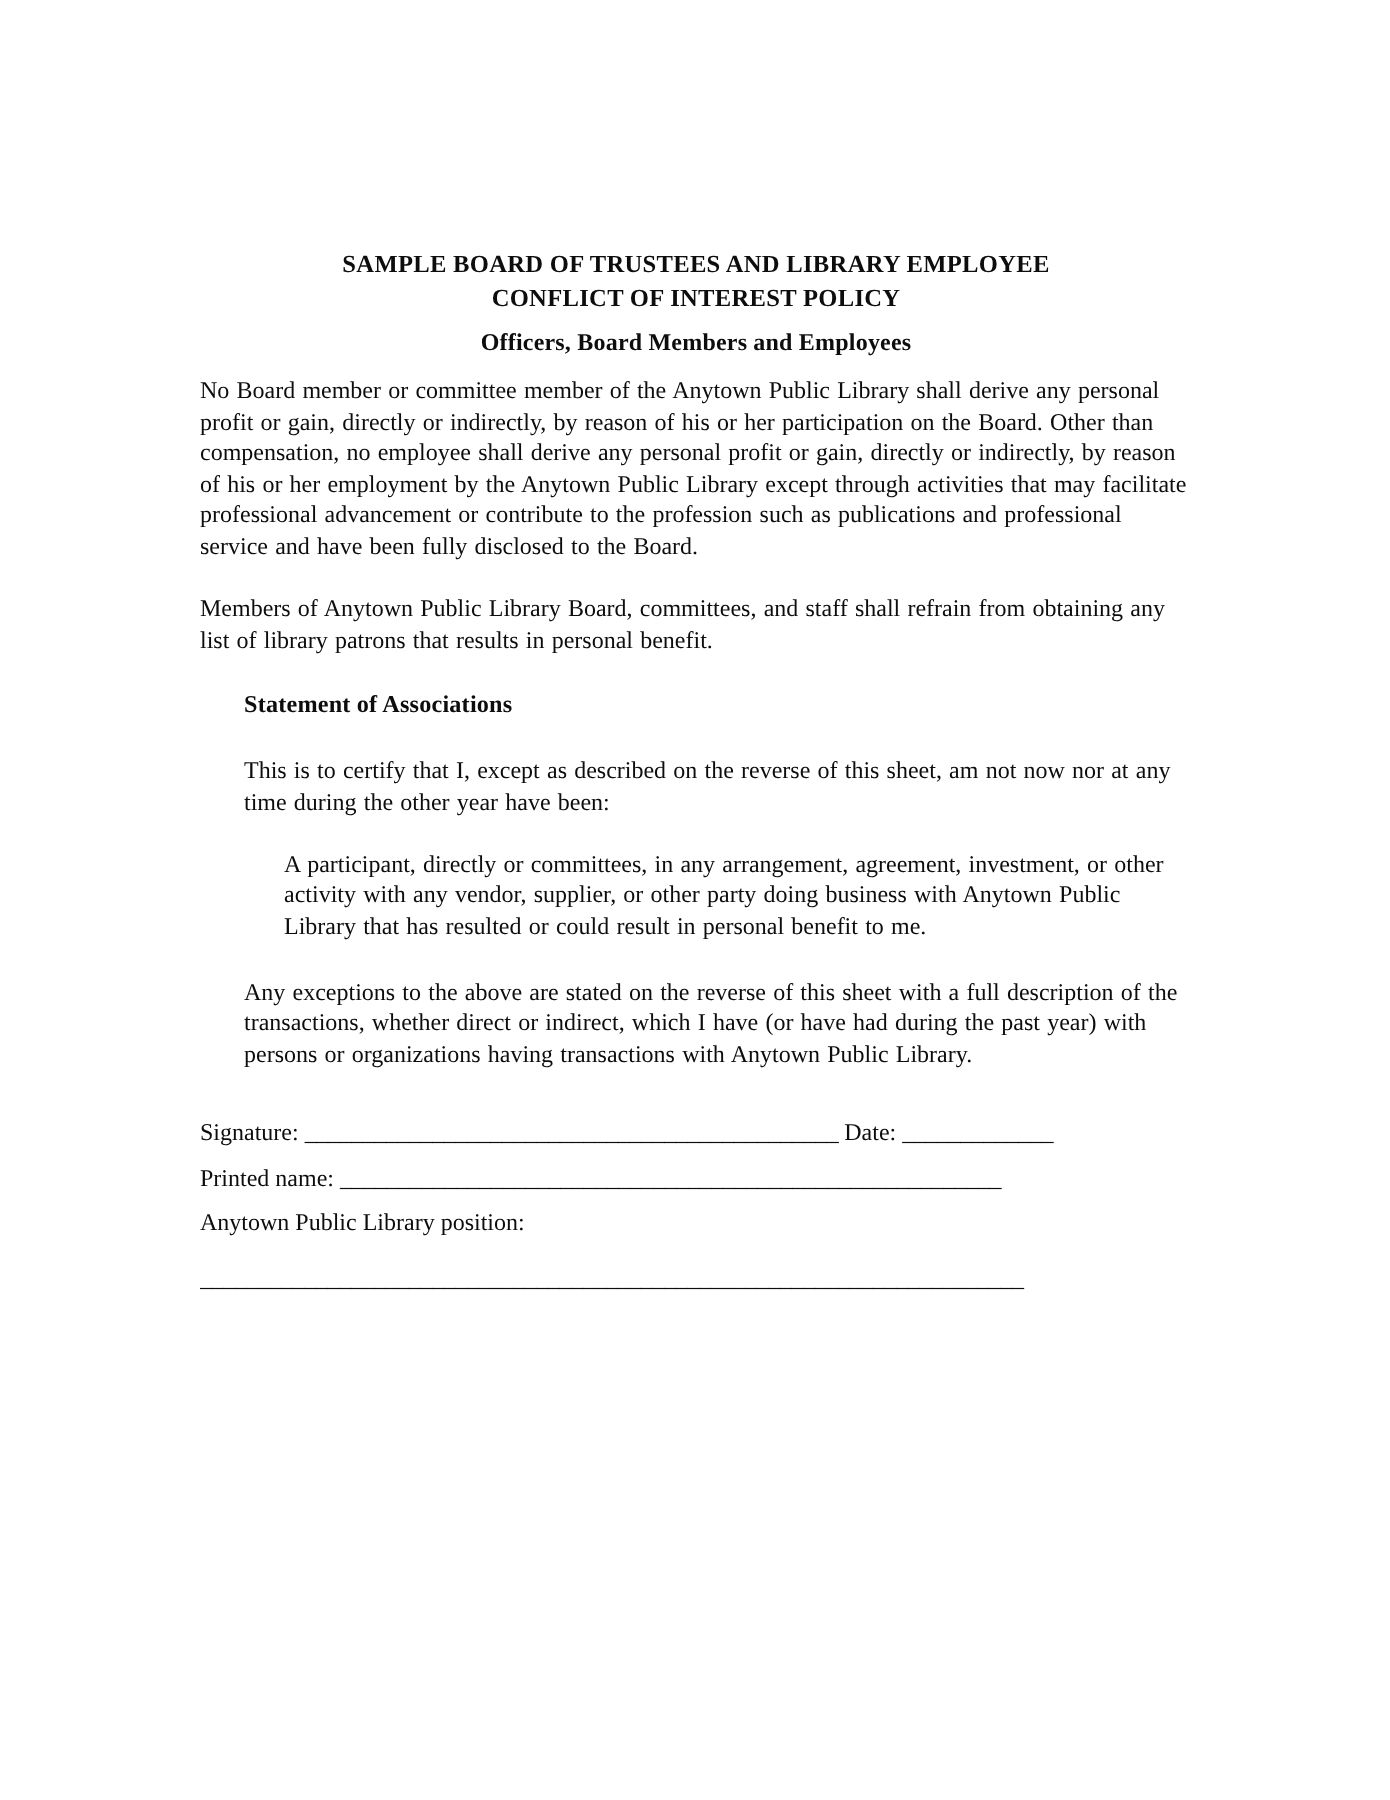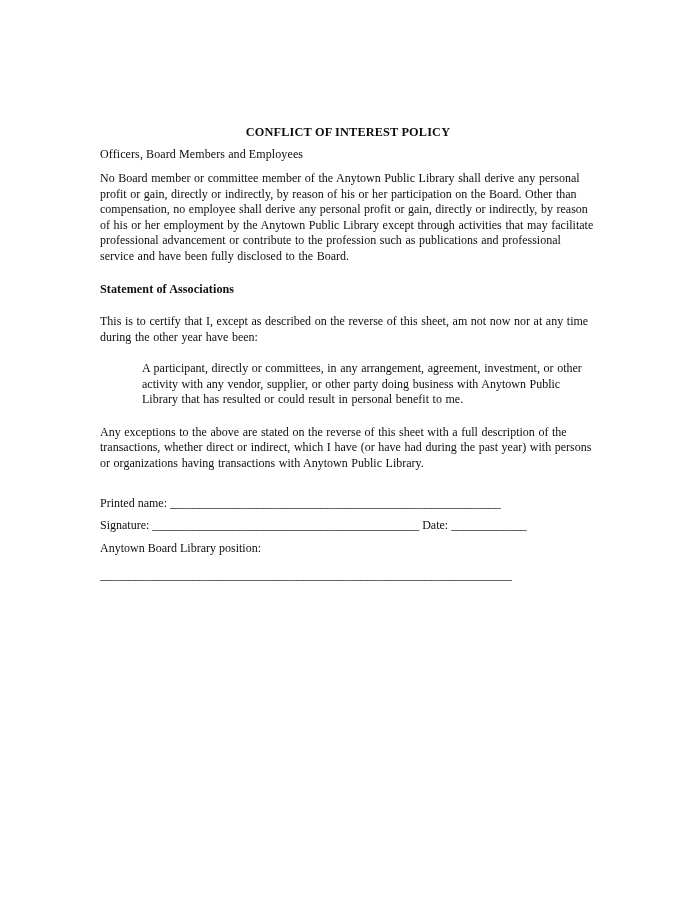--- a/index.html
+++ b/index.html
@@ -38,23 +38,24 @@
     letter-spacing: 0.15px;
     margin: 0;
   }
   .doc-title .line2 {
     display: block;
     font-family: Liberation Serif, serif;
   }
   .doc-subtitle {
     font-size: 12px;
     line-height: 17px;
-    text-align: left;
+    text-align: center;
     margin: 5px 0 0 0;
     letter-spacing: 0.1px;
+    font-weight: bold;
   }
 
   .section-heading {
     font-weight: bold;
     font-size: 12.1px;
     line-height: 15.6px;
     margin: 0;
     letter-spacing: 0.1px;
   }
 
@@ -63,21 +64,21 @@
     font-size: 12px;
     line-height: 15.6px;
     margin: 0;
     text-align: left;
     word-spacing: 0.6px;
   }
   .para + .para {
     margin-top: 15.6px;
   }
   .gap-lg { margin-top: 8px; }
-  .gap-md { margin-top: 17px; }
+  .gap-md { margin-top: 17px; margin-left: 22px; }
 
   .para-indent {
     font-size: 12px;
     line-height: 15.6px;
     margin: 15.6px 0 0 0;
     padding-left: 42px;
     text-align: left;
     word-spacing: 0.6px;
   }
 
@@ -107,52 +108,54 @@
     letter-spacing: -0.2px;
   }
 </style>
 </head>
 <body>
 
 <div class="page">
   <div class="content">
 
     <h1 class="doc-title">
+      <span>SAMPLE BOARD OF TRUSTEES AND LIBRARY EMPLOYEE</span>
       <span class="line2">CONFLICT OF INTEREST POLICY</span>
     </h1>
 
     <p class="doc-subtitle">Officers, Board Members and Employees</p>
 
     <p class="para gap-lg">No Board member or committee member of the Anytown Public Library shall derive any personal profit or gain, directly or indirectly, by reason of his or her participation on the Board. Other than compensation, no employee shall derive any personal profit or gain, directly or indirectly, by reason of his or her employment by the Anytown Public Library except through activities that may facilitate professional advancement or contribute to the profession such as publications and professional service and have been fully disclosed to the Board.</p>
 
 
+    <p class="para">Members of Anytown Public Library Board, committees, and staff shall refrain from obtaining any list of library patrons that results in personal benefit.</p>
 
     <p class="section-heading gap-md">Statement of Associations</p>
 
     <p class="para gap-md">This is to certify that I, except as described on the reverse of this sheet, am not now nor at any time during the other year have been:</p>
 
     <p class="para-indent">A participant, directly or committees, in any arrangement, agreement, investment, or other activity with any vendor, supplier, or other party doing business with Anytown Public Library that has resulted or could result in personal benefit to me.</p>
 
     <p class="para gap-md">Any exceptions to the above are stated on the reverse of this sheet with a full description of the transactions, whether direct or indirect, which I have (or have had during the past year) with persons or organizations having transactions with Anytown Public Library.</p>
 
     <div class="sig-block">
 
       <p class="sig-row">
-        <span>Printed name:</span>
-        <span class="rule-chars">_________________________________________________________</span>
-      </p>
-
-      <p class="sig-row">
         <span>Signature:</span>
         <span class="rule-chars">______________________________________________</span>
         <span>Date:</span>
         <span class="rule-chars">_____________</span>
       </p>
 
       <p class="sig-row">
-        <span>Anytown Board Library position:</span>
+        <span>Printed name:</span>
+        <span class="rule-chars">_________________________________________________________</span>
+      </p>
+
+      <p class="sig-row">
+        <span>Anytown Public Library position:</span>
       </p>
 
       <p class="bottom-rule">_______________________________________________________________________</p>
 
     </div>
   </div>
 </div>
 
 </body></html>

